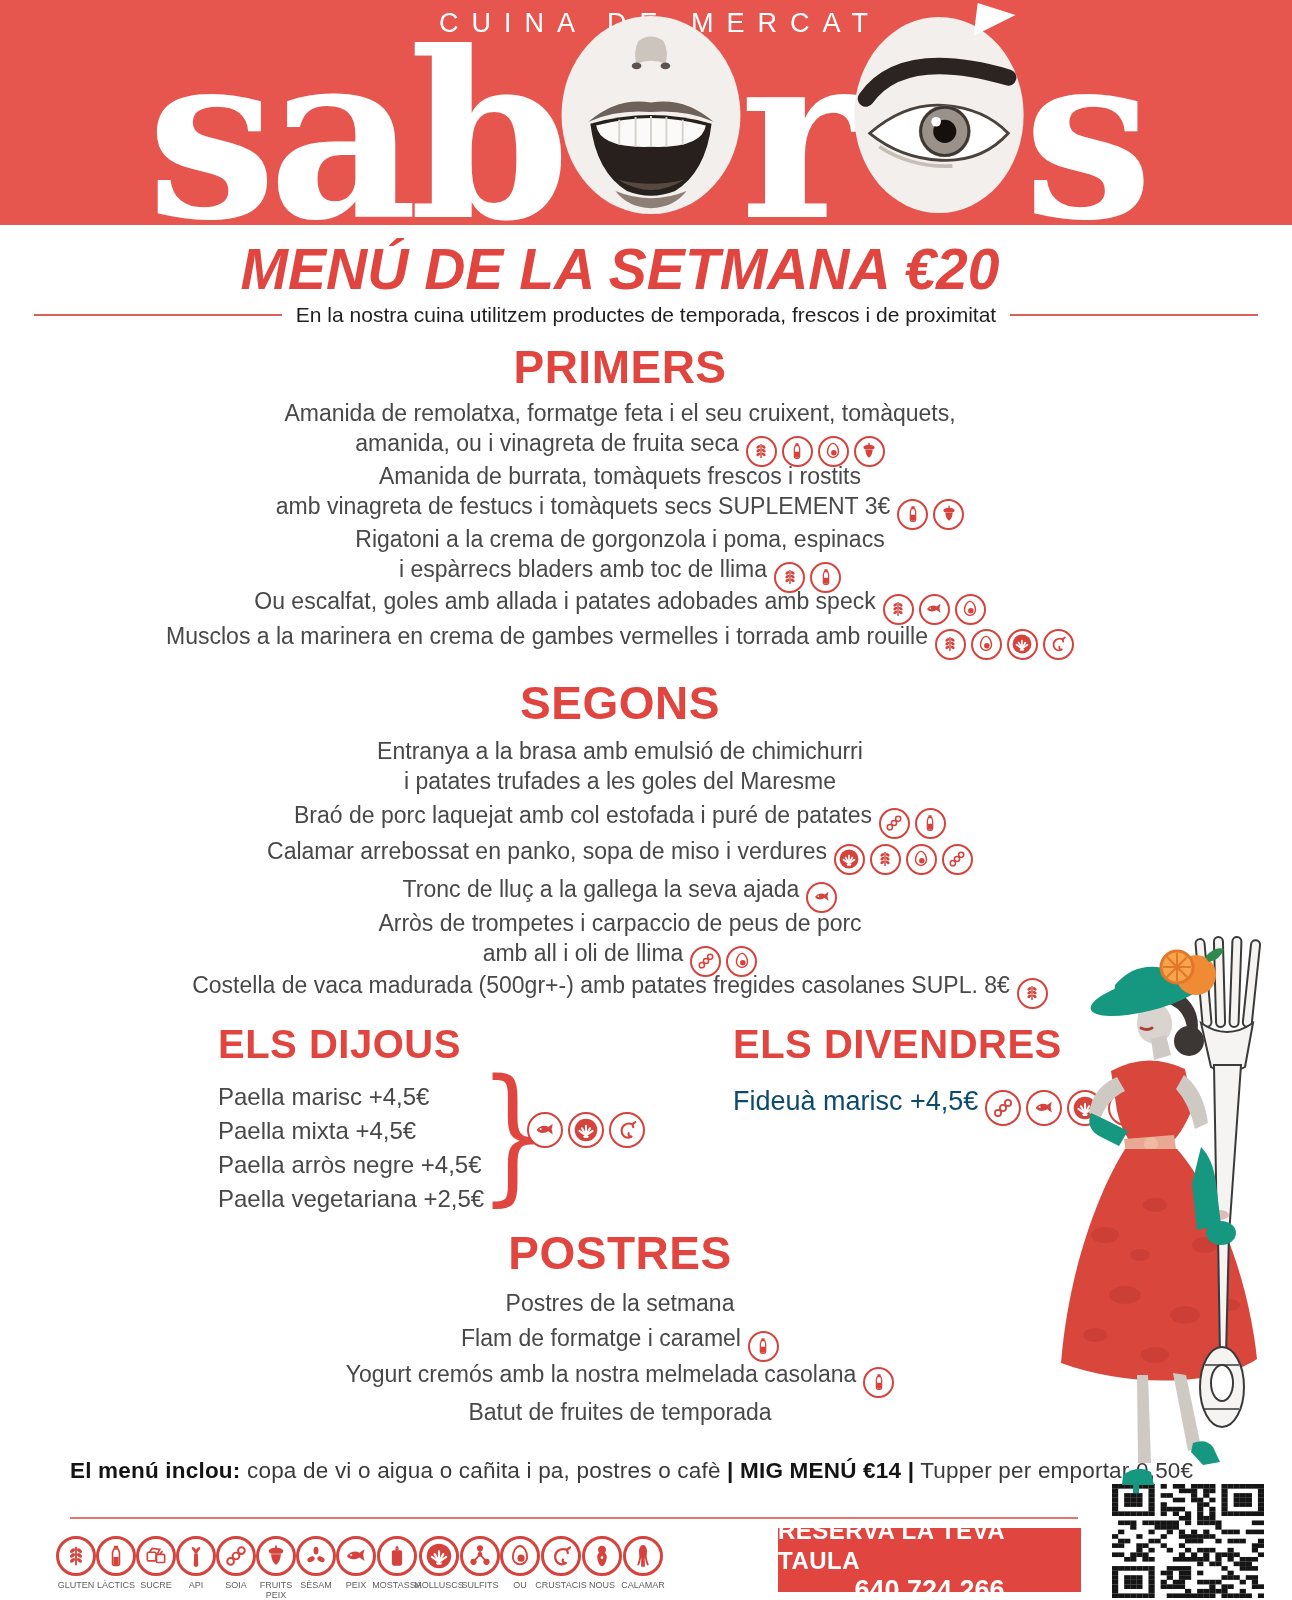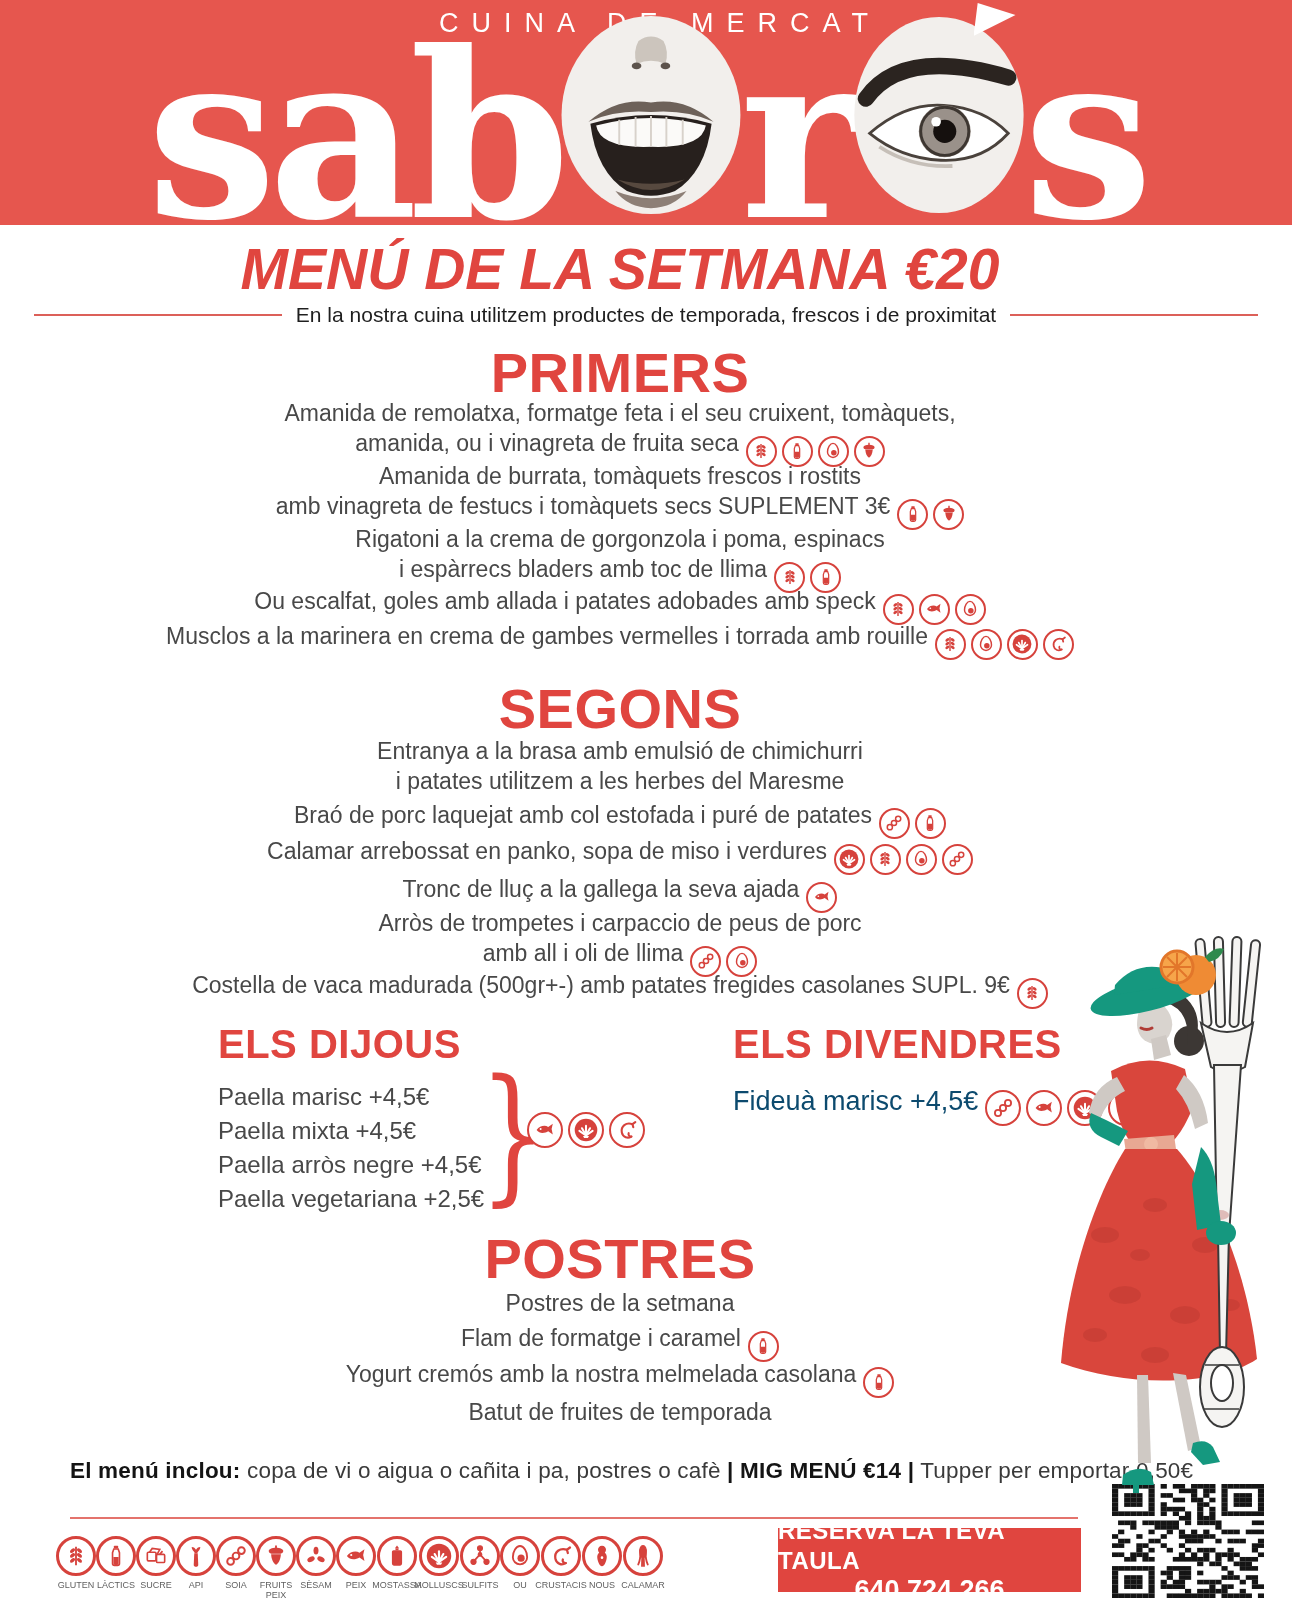--- a/index.html
+++ b/index.html
@@ -18,21 +18,21 @@
   .accent{position:absolute;top:-14px;right:12px;width:42px;height:36px;background:#fff;
           clip-path:polygon(0 100%, 10% 8%, 100% 42%);}
   
   .menu-title{position:absolute;top:236px;left:0;width:1240px;text-align:center;color:var(--red);
               font-size:57px;font-weight:800;letter-spacing:0px;font-style:italic;}
   .subtitle{position:absolute;top:303px;left:0;width:1292px;display:flex;align-items:center;
             padding:0 34px;box-sizing:border-box;font-size:21px;color:#1f1f1f;}
   .subtitle .line{flex:1;height:2px;background:#dc6059;}
   .subtitle .txt{margin:0 14px;white-space:nowrap;}
   
-  .sec-head{position:absolute;left:0;width:1240px;text-align:center;font-size:56px;font-weight:800;
+  .sec-head{position:absolute;left:0;width:1240px;text-align:center;font-size:46px;font-weight:800;
             color:var(--red);letter-spacing:.5px;}
   .dish{position:absolute;left:0;width:1240px;text-align:center;font-size:23px;color:#484848;line-height:30px;}
   .al{display:inline-flex;gap:5px;margin-left:7px;vertical-align:-10px;}
   .al-icon{width:31px;height:31px;border:2.5px solid var(--icon-red);border-radius:50%;background:#fff;
            display:inline-flex;align-items:center;justify-content:center;color:var(--icon-red);
            box-sizing:border-box;flex:none;}
   .al-icon svg{width:20px;height:20px;display:block;}
   .big .al-icon{width:36px;height:36px;}
   .big .al-icon svg{width:24px;height:24px;}
   
@@ -260,21 +260,21 @@
               <path d="M16.5 18.6c-2.2.1-3.5-1.6-2.8-3.4"></path>
               <path d="M17.5 6.2l2.8-2M17.5 6.2l.8 3"></path>
             </svg>
           </span>
         </span></div>
   </div>
 
   <div class="sec-head" style="top:676px">SEGONS</div>
   <div class="dish" style="top:736px">
     <div>Entranya a la brasa amb emulsió de chimichurri</div>
-    <div>i patates utilitzem a les herbes del Maresme</div>
+    <div>i patates trufades a les goles del Maresme</div>
   </div>
   <div class="dish" style="top:800px">
     <div><span>Braó de porc laquejat amb col estofada i puré de patates</span><span class="al">
           <span class="al-icon">
             <svg viewBox="0 0 24 24" fill="none" stroke="currentColor" stroke-width="1.8">
               <circle cx="7" cy="17" r="3.1"></circle>
               <circle cx="12" cy="12" r="3.1"></circle>
               <circle cx="17" cy="7" r="3.1"></circle>
             </svg>
           </span>
@@ -352,21 +352,21 @@
           </span>
           <span class="al-icon">
             <svg viewBox="0 0 24 24">
               <path d="M12 2.8c3.6 0 6.6 5.2 6.6 10.3a6.6 6.6 0 0 1-13.2 0C5.4 8 8.4 2.8 12 2.8z" fill="none" stroke="currentColor" stroke-width="1.7"></path>
               <circle cx="13" cy="14" r="3.3" fill="currentColor"></circle>
             </svg>
           </span>
         </span></div>
   </div>
   <div class="dish" style="top:970px">
-    <div><span>Costella de vaca madurada (500gr+-) amb patates fregides casolanes SUPL. 9€</span><span class="al">
+    <div><span>Costella de vaca madurada (500gr+-) amb patates fregides casolanes SUPL. 8€</span><span class="al">
           <span class="al-icon">
             <svg viewBox="0 0 24 24">
               <path d="M12 3.5v17" stroke="currentColor" stroke-width="1.7" fill="none"></path>
               <g fill="currentColor">
                 <ellipse cx="8.8" cy="7" rx="2.7" ry="1.6" transform="rotate(-38 8.8 7)"></ellipse>
                 <ellipse cx="15.2" cy="7" rx="2.7" ry="1.6" transform="rotate(38 15.2 7)"></ellipse>
                 <ellipse cx="8.8" cy="11.5" rx="2.7" ry="1.6" transform="rotate(-38 8.8 11.5)"></ellipse>
                 <ellipse cx="15.2" cy="11.5" rx="2.7" ry="1.6" transform="rotate(38 15.2 11.5)"></ellipse>
                 <ellipse cx="8.8" cy="16" rx="2.7" ry="1.6" transform="rotate(-38 8.8 16)"></ellipse>
                 <ellipse cx="15.2" cy="16" rx="2.7" ry="1.6" transform="rotate(38 15.2 16)"></ellipse>

